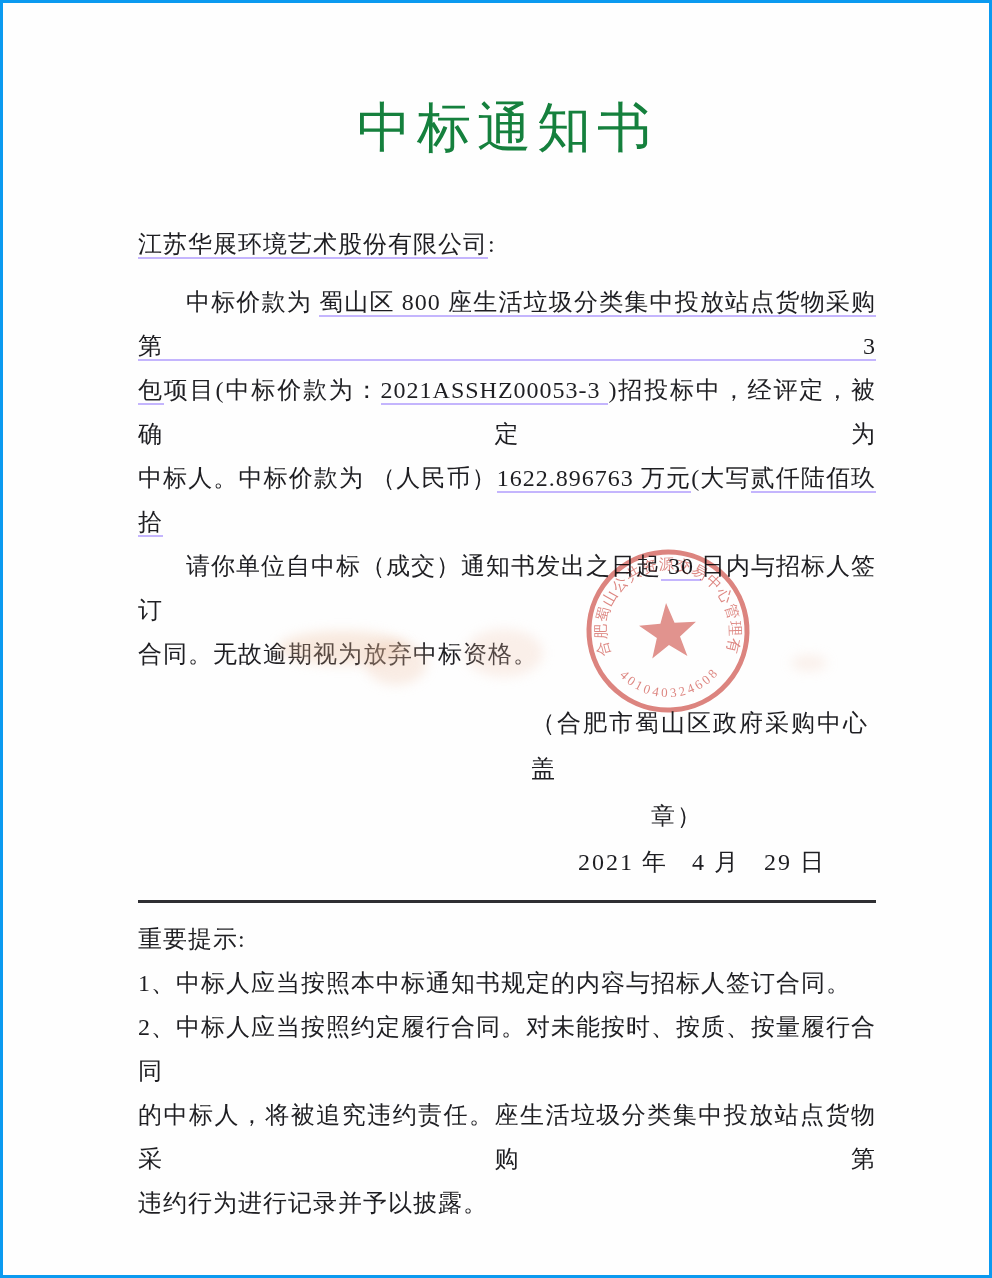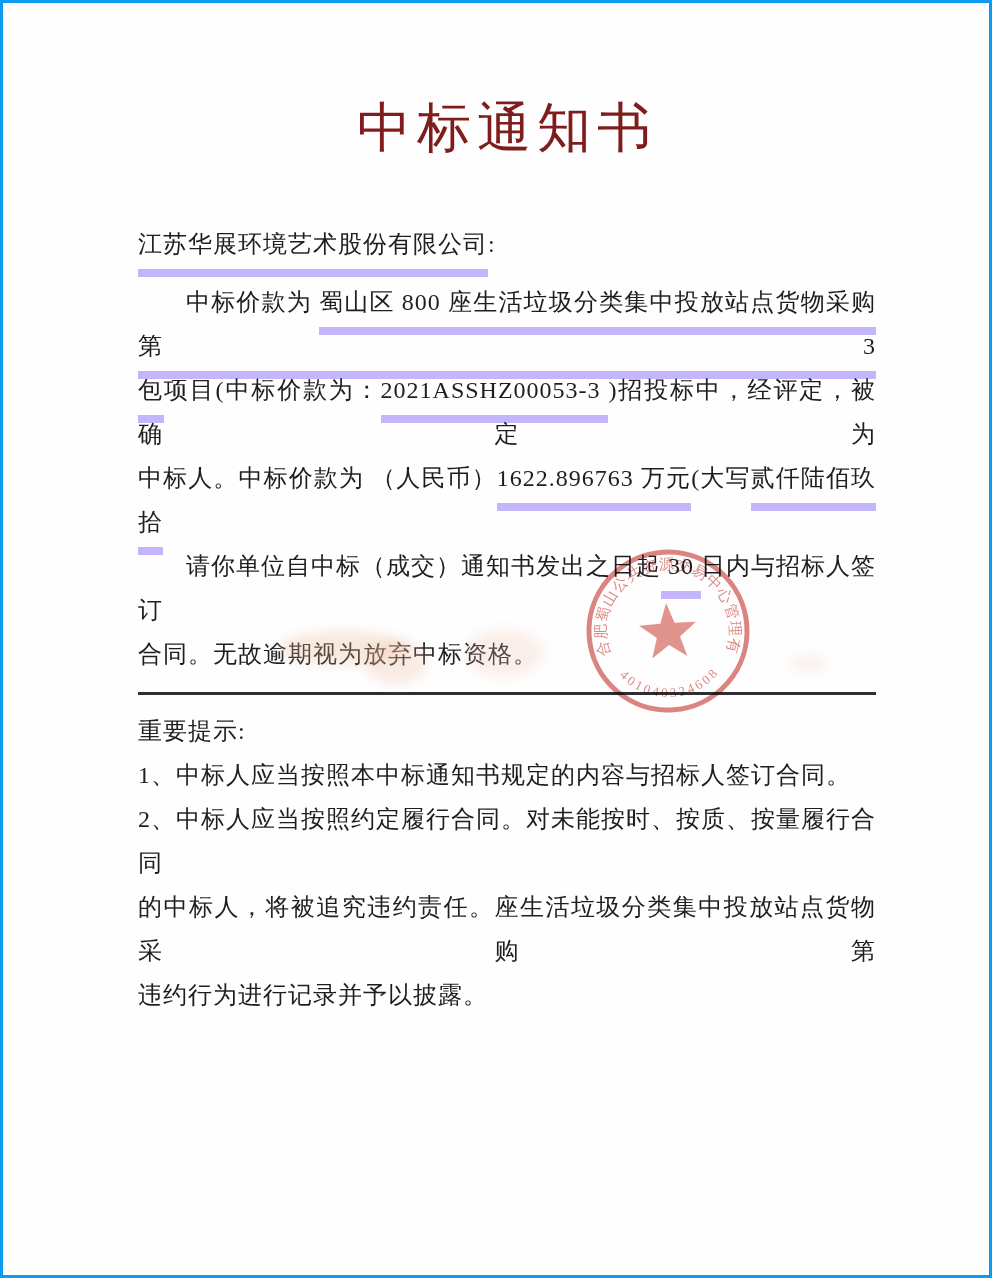--- a/index.html
+++ b/index.html
@@ -17,32 +17,32 @@
     position:absolute;left:135px;top:0;width:738px;
     font-size:24px;
   }
   .title{
     margin:93px 0 0 0;
     height:64px;line-height:64px;
     text-align:center;
     font-size:54px;
     font-weight:400;
     letter-spacing:6px;
-    color:#7f1d1d;
+    color:#15803d;
   }
   .recipient-block{margin-top:62px;}
   .body-block{margin-top:14px;}
   .line{
     line-height:44px;
     letter-spacing:1px;
     white-space:normal;
   }
   .indent{text-indent:2em;}
   .fill{text-align:justify;text-align-last:justify;}
-  .u{border-bottom:8px solid #c4b5fd;padding-bottom:12px;}
+  .u{border-bottom:2px solid #c4b5fd;padding-bottom:0;}
   .sig-block{margin-top:24px;}
   .sig1{line-height:46px;padding-left:393px;letter-spacing:2px;}
   .sig2{line-height:48px;padding-left:513px;letter-spacing:2px;}
   .sig3{line-height:44px;padding-left:440px;white-space:pre;letter-spacing:2px;}
   .divider{
     margin-top:16px;
     height:3px;background:#2f2f33;border:none;width:738px;
   }
   .notice-heading{margin-top:14px;line-height:44px;}
   .stamp{
@@ -76,20 +76,25 @@
       </div>
 
     <div class="body-block">
         <div class="line indent fill"><span>中标价款为 </span><span class="u">蜀山区 800 座生活垃圾分类集中投放站点货物采购第 3</span></div>
         <div class="line fill"><span class="u">包</span><span>项目(中标价款为：</span><span class="u">2021ASSHZ00053-3 </span><span>)招投标中，经评定，被确定为</span></div>
         <div class="line fill"><span>中标人。中标价款为 （人民币）</span><span class="u">1622.896763 万元</span><span>(大写</span><span class="u">贰仟陆佰玖拾</span></div>
         <div class="line indent fill"><span>请你单位自中标（成交）通知书发出之日起</span><span class="u"> 30 </span><span>日内与招标人签订</span></div>
         <div class="line"><span>合同。无故逾期视为放弃中标资格。</span></div>
       </div>
 
+    <div class="sig-block">
+      <div class="line sig1">（合肥市蜀山区政府采购中心盖</div>
+      <div class="line sig2">章）</div>
+      <div class="line sig3">2021 年&nbsp;&nbsp;&nbsp;4 月&nbsp;&nbsp;&nbsp;29 日</div>
+    </div>
 
     <hr class="divider">
 
     <div class="line notice-heading">重要提示:</div>
     <div>
         <div class="line"><span>1、中标人应当按照本中标通知书规定的内容与招标人签订合同。</span></div>
         <div class="line fill"><span>2、中标人应当按照约定履行合同。对未能按时、按质、按量履行合同</span></div>
         <div class="line fill"><span>的中标人，将被追究违约责任。座生活垃圾分类集中投放站点货物采购第</span></div>
         <div class="line"><span>违约行为进行记录并予以披露。</span></div>
       </div>

